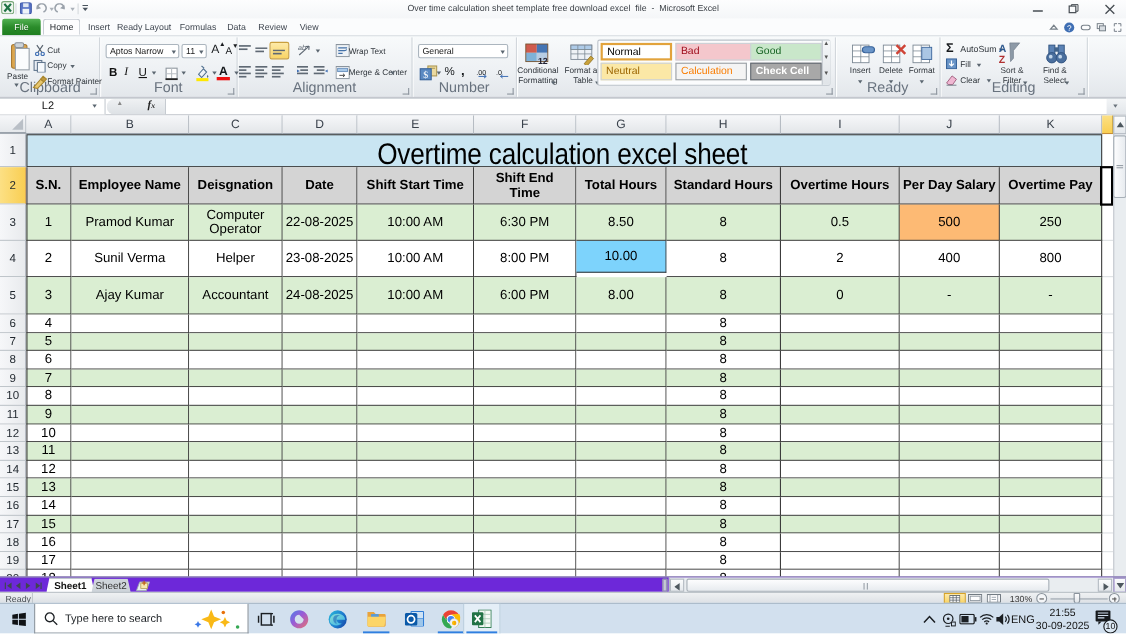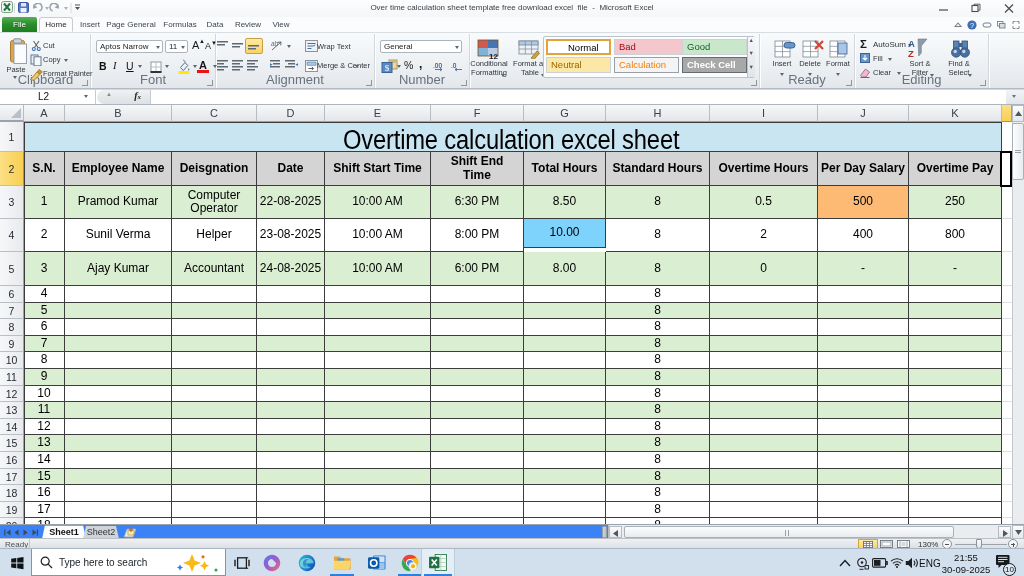--- a/index.html
+++ b/index.html
@@ -14,21 +14,21 @@
 .mini { position:absolute; font-size:7.5px; color:#2f353b; white-space:nowrap; }
 .lbl2 { position:absolute; font-size:7.5px; color:#2f353b; text-align:center; line-height:1.18; }
 .combo { position:absolute; background:#fff; border:1px solid #abb5be; border-radius:2px; font-size:8px; color:#222; padding-left:3px; }
 .arr { position:absolute; right:2px; top:5px; width:0; height:0; border:2.5px solid transparent; border-top:3.5px solid #5b6670; }
 .dn { position:absolute; width:0; height:0; border:2.5px solid transparent; border-top:3.5px solid #5b6670; }
 #fbar { position:absolute; left:0; top:89px; width:1024px; height:16px; background:#fff; border-top:1px solid #d2d7db; border-bottom:1px solid #aeb4bb; }
 .ch { position:absolute; font-size:11px; color:#39414b; text-align:center; line-height:16px; background:linear-gradient(#f6f7f9,#e3e6e9); border-right:1px solid #b6bcc3; border-bottom:1px solid #9aa2ab; }
 .rh { position:absolute; background:linear-gradient(90deg,#f6f7f9,#e8eaed); border-right:1px solid #9aa2ab; border-bottom:1px solid #b9bfc5; display:flex; align-items:center; justify-content:center; font-size:10.5px; color:#1f262d; }
 .cell { position:absolute; border-right:1px solid #3c3c3c; border-bottom:1px solid #3c3c3c; font-size:12px; color:#000; display:flex; align-items:center; justify-content:center; text-align:center; line-height:1.12; }
 .hd { font-weight:bold; }
-#tabbar { position:absolute; left:0; top:524px; width:1024px; height:14px; background:#3b82f6; border-top:1px solid #9aa2ab; }
+#tabbar { position:absolute; left:0; top:524px; width:1024px; height:14px; background:#6d28d9; border-top:1px solid #9aa2ab; }
 #status { position:absolute; left:0; top:538px; width:1024px; height:10px; background:linear-gradient(#eff1f3,#dde1e5); border-top:1px solid #bac0c6; font-size:8px; color:#333; }
 #taskbar { position:absolute; left:0; top:548px; width:1024px; height:28px; background:#d2e0ee; border-top:1px solid #a8b8c7; }
 </style></head>
 <body>
 <div id="titlebar">
 <svg class="a" style="left:1px;top:1px" width="12" height="12" viewBox="0 0 12 12">
       <rect x="0.5" y="0.5" width="11" height="11" rx="2" fill="#eef5ee" stroke="#7aa87a"></rect>
       <path d="M3 2.5 l6 7 M9 2.5 l-6 7" stroke="#217346" stroke-width="2"></path>
     </svg>
 <div class="a" style="left:14px;top:3px;width:1px;height:10px;background:#d5dade"></div>
@@ -53,21 +53,21 @@
       <line x1="3" y1="7" x2="12" y2="7" stroke="#474d53" stroke-width="1.2"></line>
       <rect x="36" y="2.5" width="6" height="6" fill="none" stroke="#474d53" stroke-width="1.1"></rect>
       <path d="M38 2.5 v-1.3 h6 v6 h-1.8" fill="none" stroke="#474d53" stroke-width="0.9"></path>
       <path d="M69 1.5 l8 8 M77 1.5 l-8 8" stroke="#474d53" stroke-width="1.2"></path>
     </svg>
 </div>
 <div id="tabrow">
 <div class="a" style="left:2px;top:0;width:35px;height:15px;background:linear-gradient(#53b253,#2b8c2b 50%,#1f7e1f);color:#fff;text-align:center;line-height:15px;border-radius:2px 2px 0 0;text-shadow:0 1px 1px rgba(0,0,0,.3);font-size:8px">File</div>
 <div class="a" style="left:39px;top:0;width:34px;height:15px;background:#fdfdfe;border:1px solid #c8cdd4;border-bottom:1px solid #fdfdfe;border-radius:3px 3px 0 0;font-size:8px;color:#24292e;text-align:center;line-height:14px">Home</div>
 <div class="rtab" style="left:72px;width:36px">Insert</div>
-<div class="rtab" style="left:103px;width:56px">Page General</div>
+<div class="rtab" style="left:103px;width:56px">Ready Layout</div>
 <div class="rtab" style="left:157px;width:46px">Formulas</div>
 <div class="rtab" style="left:197px;width:36px">Data</div>
 <div class="rtab" style="left:229px;width:38px">Review</div>
 <div class="rtab" style="left:264px;width:34px">View</div>
 <svg class="a" style="left:953px;top:3px" width="70" height="10" viewBox="0 0 70 10">
       <path d="M2 6.5 l3-3.5 3 3.5 z" fill="none" stroke="#778089" stroke-width="1.1"></path>
       <circle cx="19" cy="5" r="4.6" fill="#3f6fb4"></circle>
       <text x="19" y="8" font-size="7.5" fill="#fff" text-anchor="middle" font-family="Liberation Sans">?</text>
       <rect x="30" y="3" width="8" height="4" rx="2" fill="none" stroke="#778089" stroke-width="1"></rect>
       <rect x="44.5" y="1.5" width="5.5" height="4.5" fill="none" stroke="#778089" stroke-width="0.9"></rect>
@@ -248,21 +248,21 @@
       <rect x="1" y="2" width="19" height="13" fill="#eef2f6" stroke="#7a8793" stroke-width="0.8"></rect>
       <rect x="1" y="2" width="19" height="4" fill="#aecbe8" stroke="#7a8793" stroke-width="0.8"></rect>
       <line x1="1" y1="10" x2="20" y2="10" stroke="#7a8793" stroke-width="0.7"></line>
       <line x1="7.3" y1="2" x2="7.3" y2="15" stroke="#7a8793" stroke-width="0.7"></line>
       <line x1="13.6" y1="2" x2="13.6" y2="15" stroke="#7a8793" stroke-width="0.7"></line>
       <path d="M13 19 L19 12 l2.6 2.2 L15.6 21 z" fill="#c9a23c" stroke="#8c6f1f" stroke-width="0.7"></path>
     </svg>
 <div class="lbl2" style="left:505px;top:27px;width:50px">Format as<br>Table</div>
     <div class="dn" style="left:541px;top:41px"></div>
 <div class="a" style="left:543px;top:3px;width:212px;height:42px;background:#fbfcfd;border:1px solid #bcc3ca;border-radius:2px"></div>
-<div class="a" style="left:546px;top:6px;width:65px;height:16px;background:#ffffff;border:2px solid #e2a33c;font-size:9.5px;color:#000000;line-height:13px;padding-left:20px">Normal</div>
+<div class="a" style="left:546px;top:6px;width:65px;height:16px;background:#ffffff;border:2px solid #e2a33c;font-size:9.5px;color:#000000;line-height:13px;padding-left:4px">Normal</div>
 <div class="a" style="left:614px;top:6px;width:81px;height:16px;background:#f4c7cc;border:1px solid #cdd2d7;font-size:9.5px;color:#9c0716;line-height:13px;padding-left:4px">Bad</div>
 <div class="a" style="left:682px;top:6px;width:65px;height:16px;background:#c9e7ca;border:1px solid #cdd2d7;font-size:9.5px;color:#156222;line-height:13px;padding-left:4px">Good</div>
 <div class="a" style="left:546px;top:24px;width:65px;height:16px;background:#fbe8a6;border:1px solid #cdd2d7;font-size:9.5px;color:#9c6500;line-height:13px;padding-left:4px;font-weight:normal">Neutral</div>
 <div class="a" style="left:614px;top:24px;width:65px;height:16px;background:#f4f4f4;border:1px solid #9aa0a6;font-size:9.5px;color:#fa7d00;line-height:13px;padding-left:4px;font-weight:normal">Calculation</div>
 <div class="a" style="left:682px;top:24px;width:65px;height:16px;background:#a8a8a8;border:1px solid #646b73;font-size:9.5px;color:#ffffff;line-height:13px;padding-left:4px;font-weight:bold">Check Cell</div>
 <div class="a" style="left:747px;top:4px;width:8px;height:40px;background:linear-gradient(#f4f6f8,#e0e4e8);border-left:1px solid #bcc3ca"></div>
 <div class="mini" style="left:748.5px;top:4px;font-size:5.5px;color:#555">▲</div>
 <div class="mini" style="left:748.5px;top:17px;font-size:5.5px;color:#555">▼</div>
 <div class="mini" style="left:748.5px;top:31px;font-size:5.5px;color:#555">▼</div>
 <svg class="a" style="left:774px;top:6px" width="23" height="20" viewBox="0 0 23 20">

